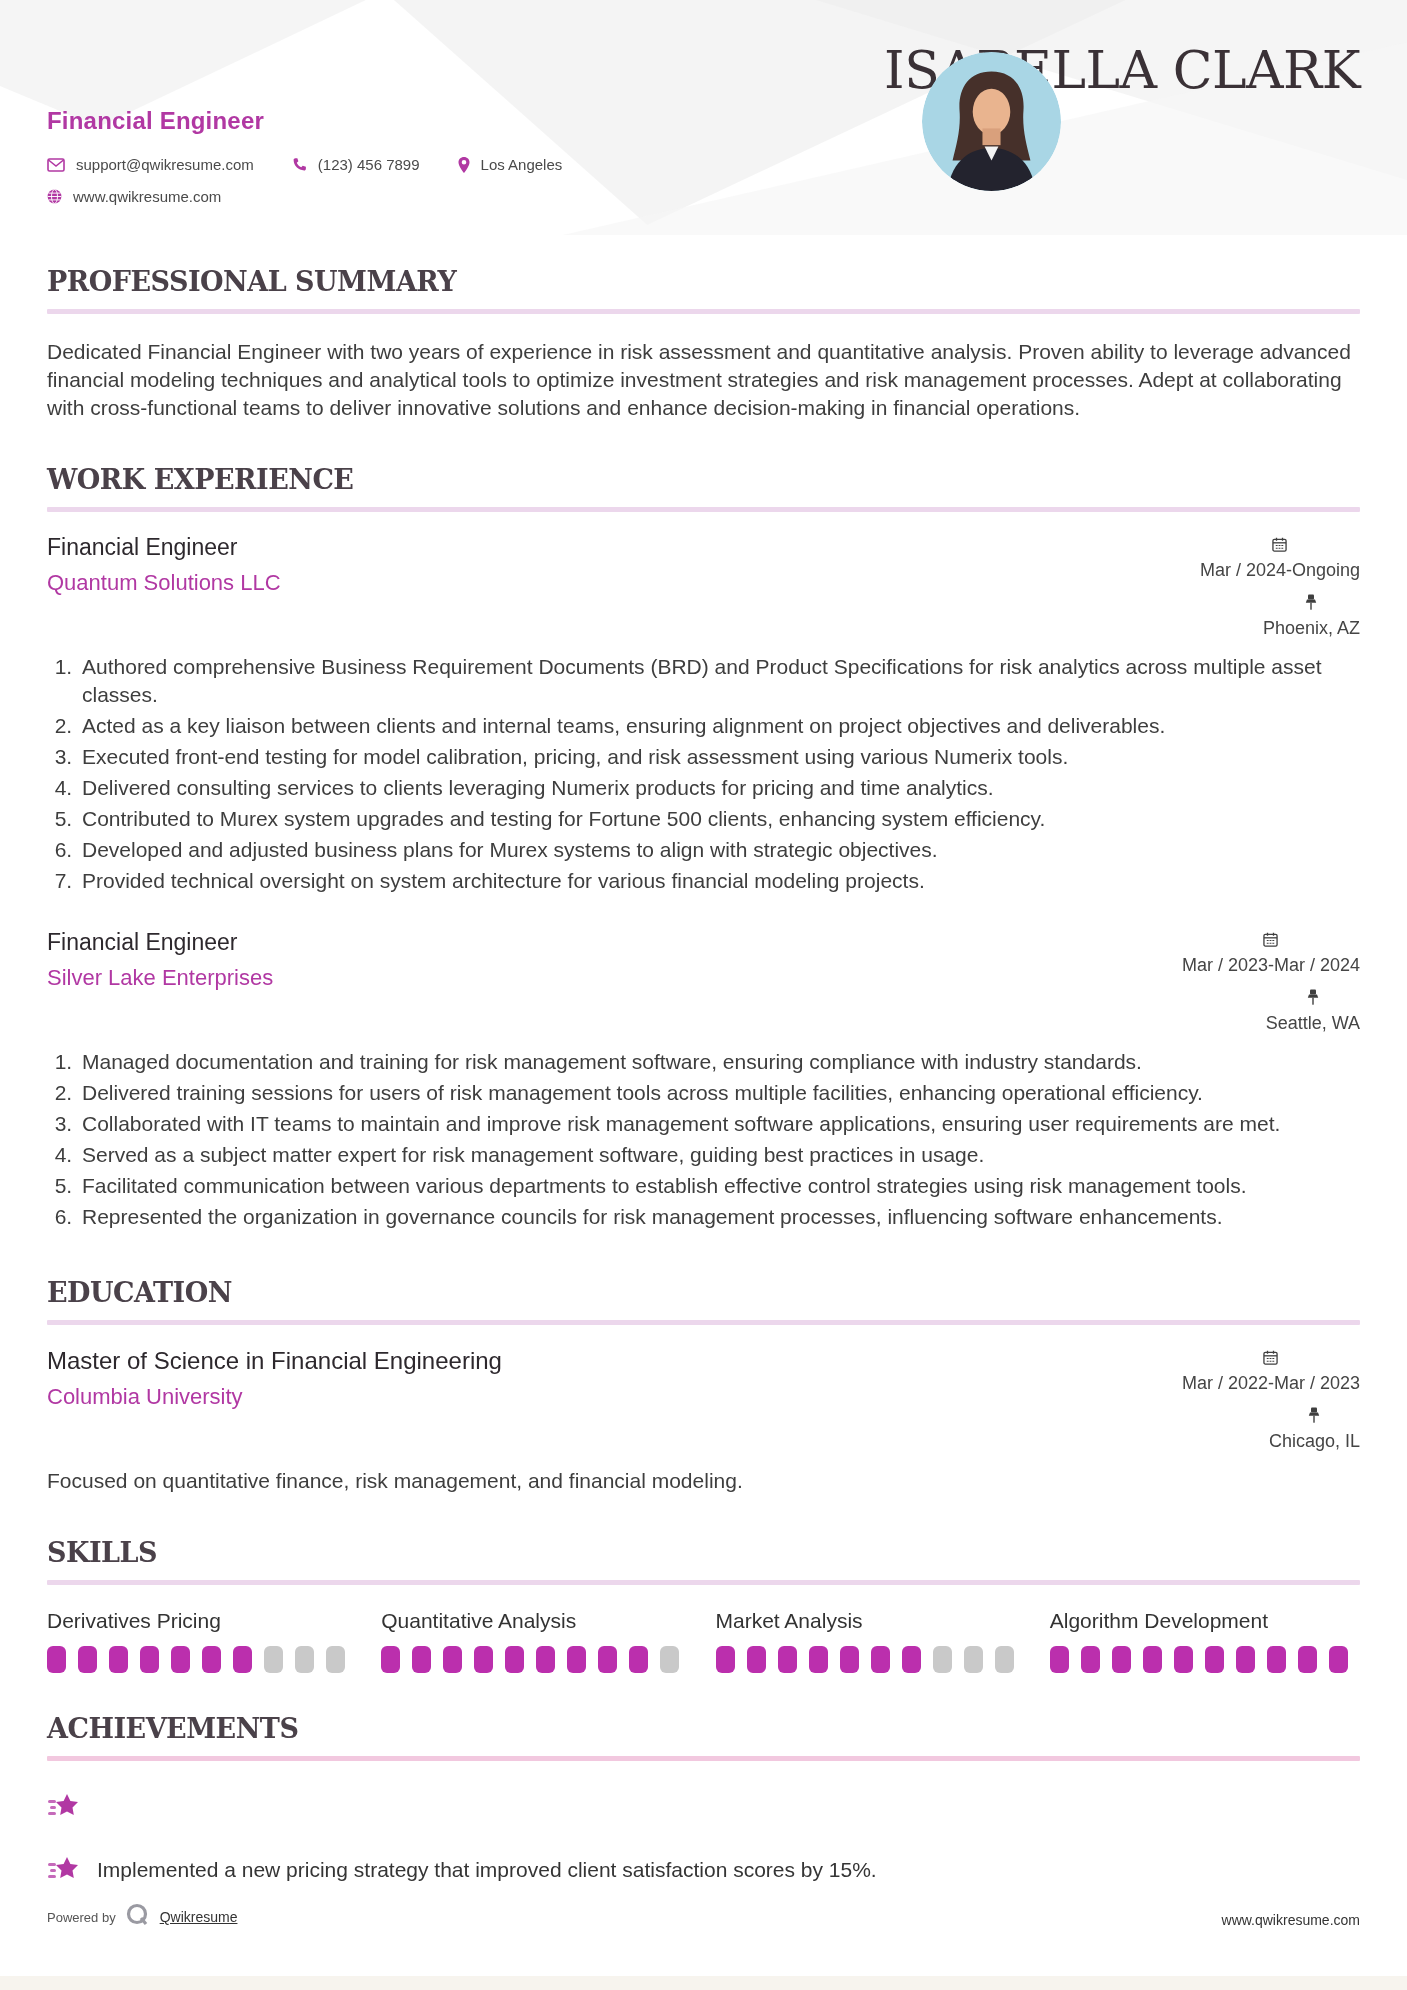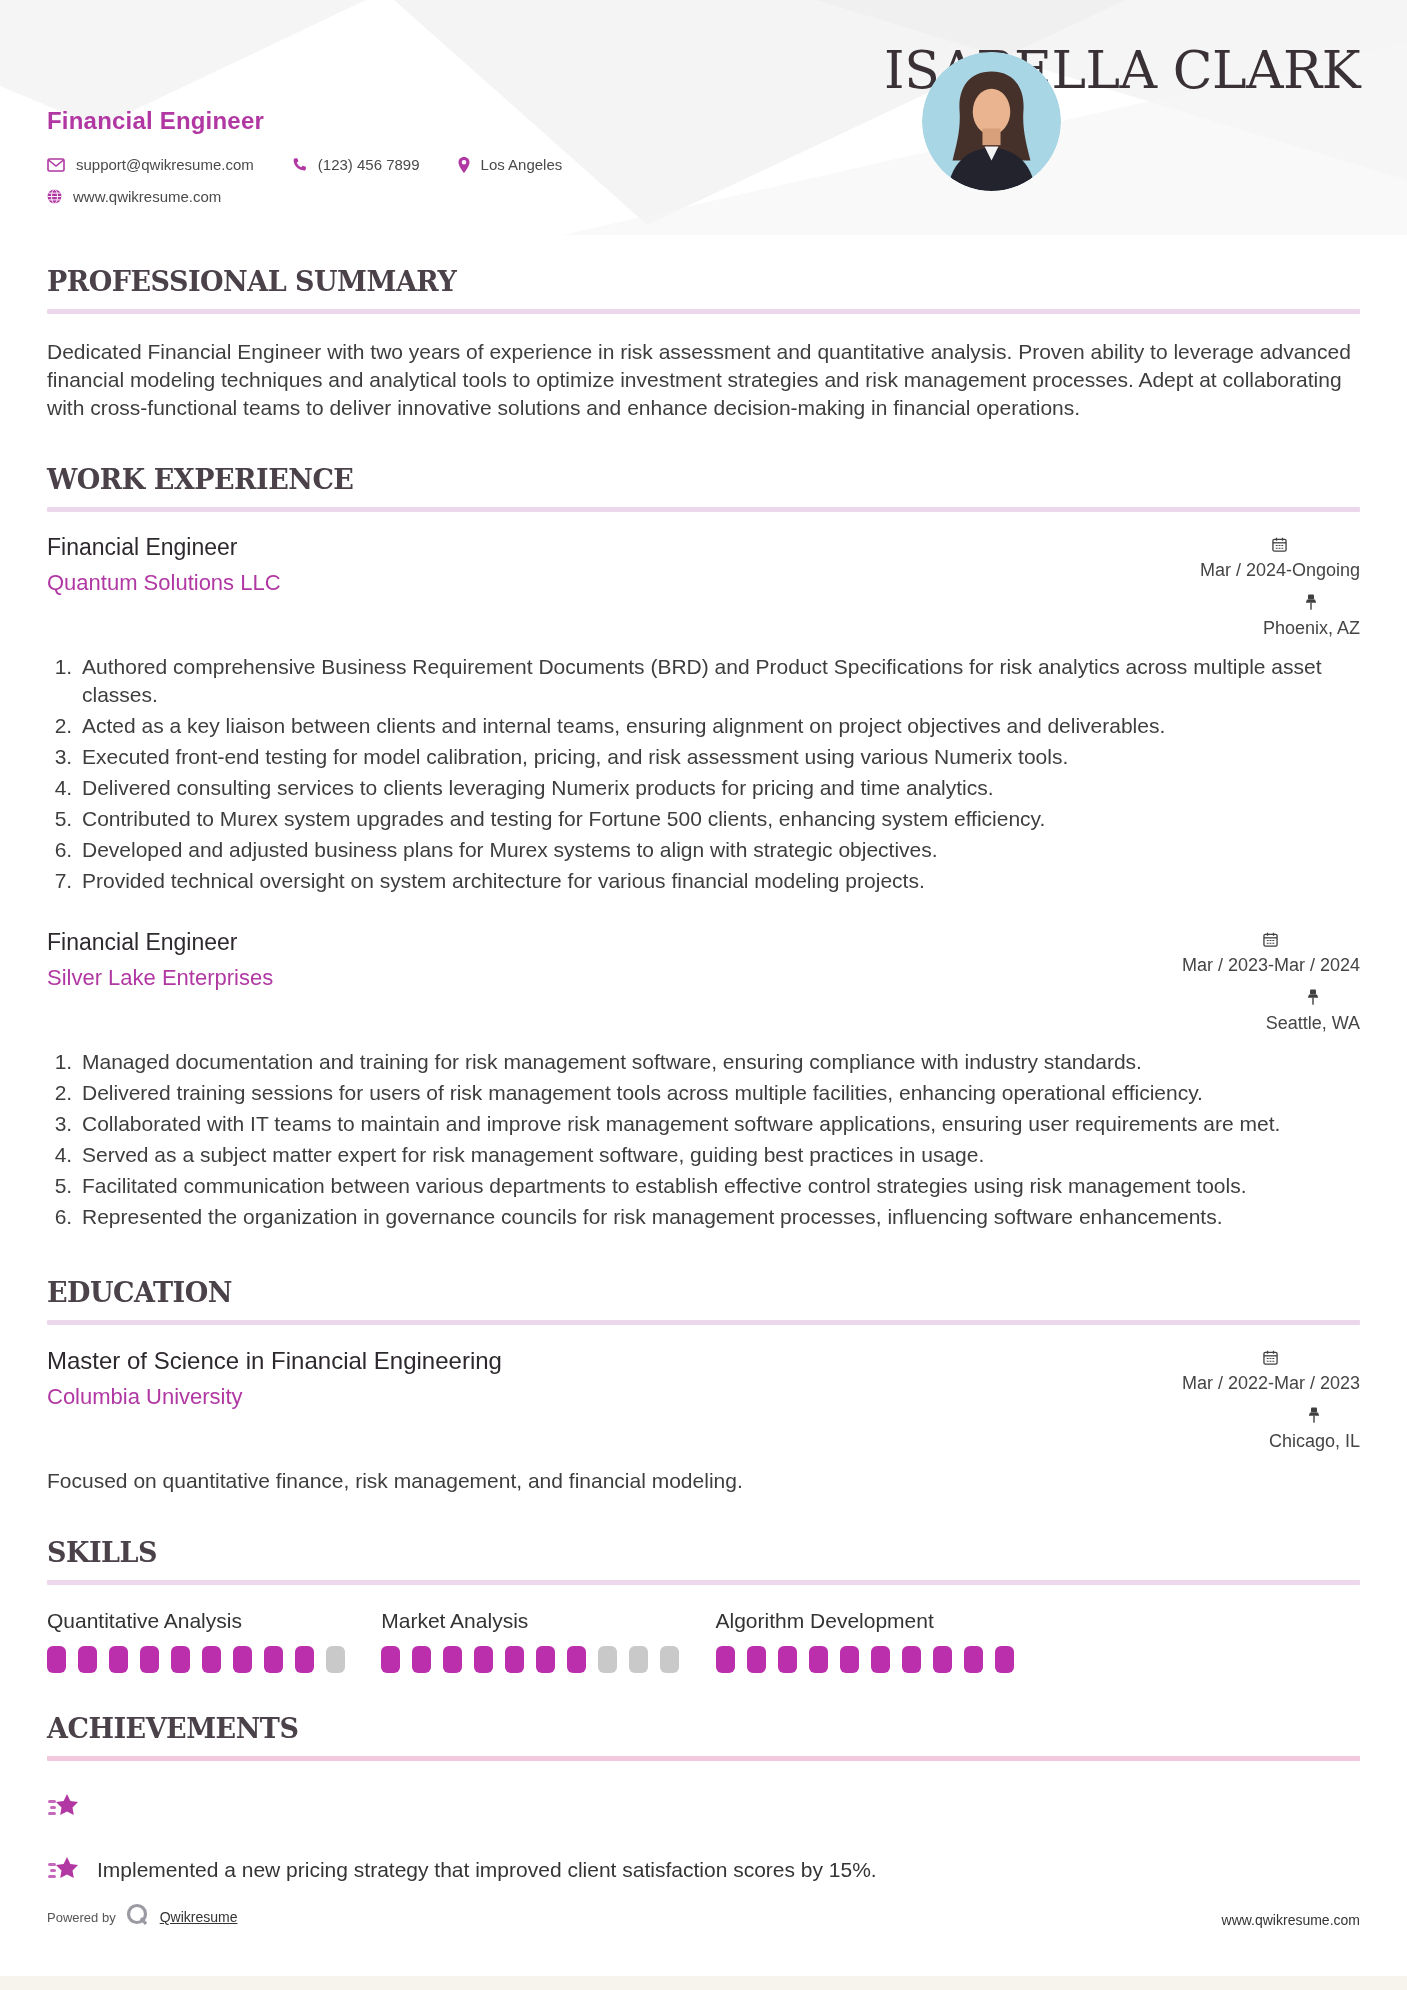--- a/index.html
+++ b/index.html
@@ -290,20 +290,35 @@
         </div>
         <p class="edu-desc">Focused on quantitative finance, risk management, and financial modeling.</p>
       </div>
     </div>
 
     <div class="sec-skills">
       <h2 class="sec-heading">SKILLS</h2>
       <div class="sec-divider"></div>
       <div class="skills-grid">
         <div class="skill">
+          <div class="skill-name">Derivatives Pricing</div>
+          <div class="skill-meter">
+              <div class="pill filled"></div>
+              <div class="pill filled"></div>
+              <div class="pill filled"></div>
+              <div class="pill filled"></div>
+              <div class="pill filled"></div>
+              <div class="pill filled"></div>
+              <div class="pill filled"></div>
+              <div class="pill empty"></div>
+              <div class="pill empty"></div>
+              <div class="pill empty"></div>
+            </div>
+        </div>
+        <div class="skill">
           <div class="skill-name">Quantitative Analysis</div>
           <div class="skill-meter">
               <div class="pill filled"></div>
               <div class="pill filled"></div>
               <div class="pill filled"></div>
               <div class="pill filled"></div>
               <div class="pill filled"></div>
               <div class="pill filled"></div>
               <div class="pill filled"></div>
               <div class="pill filled"></div>

